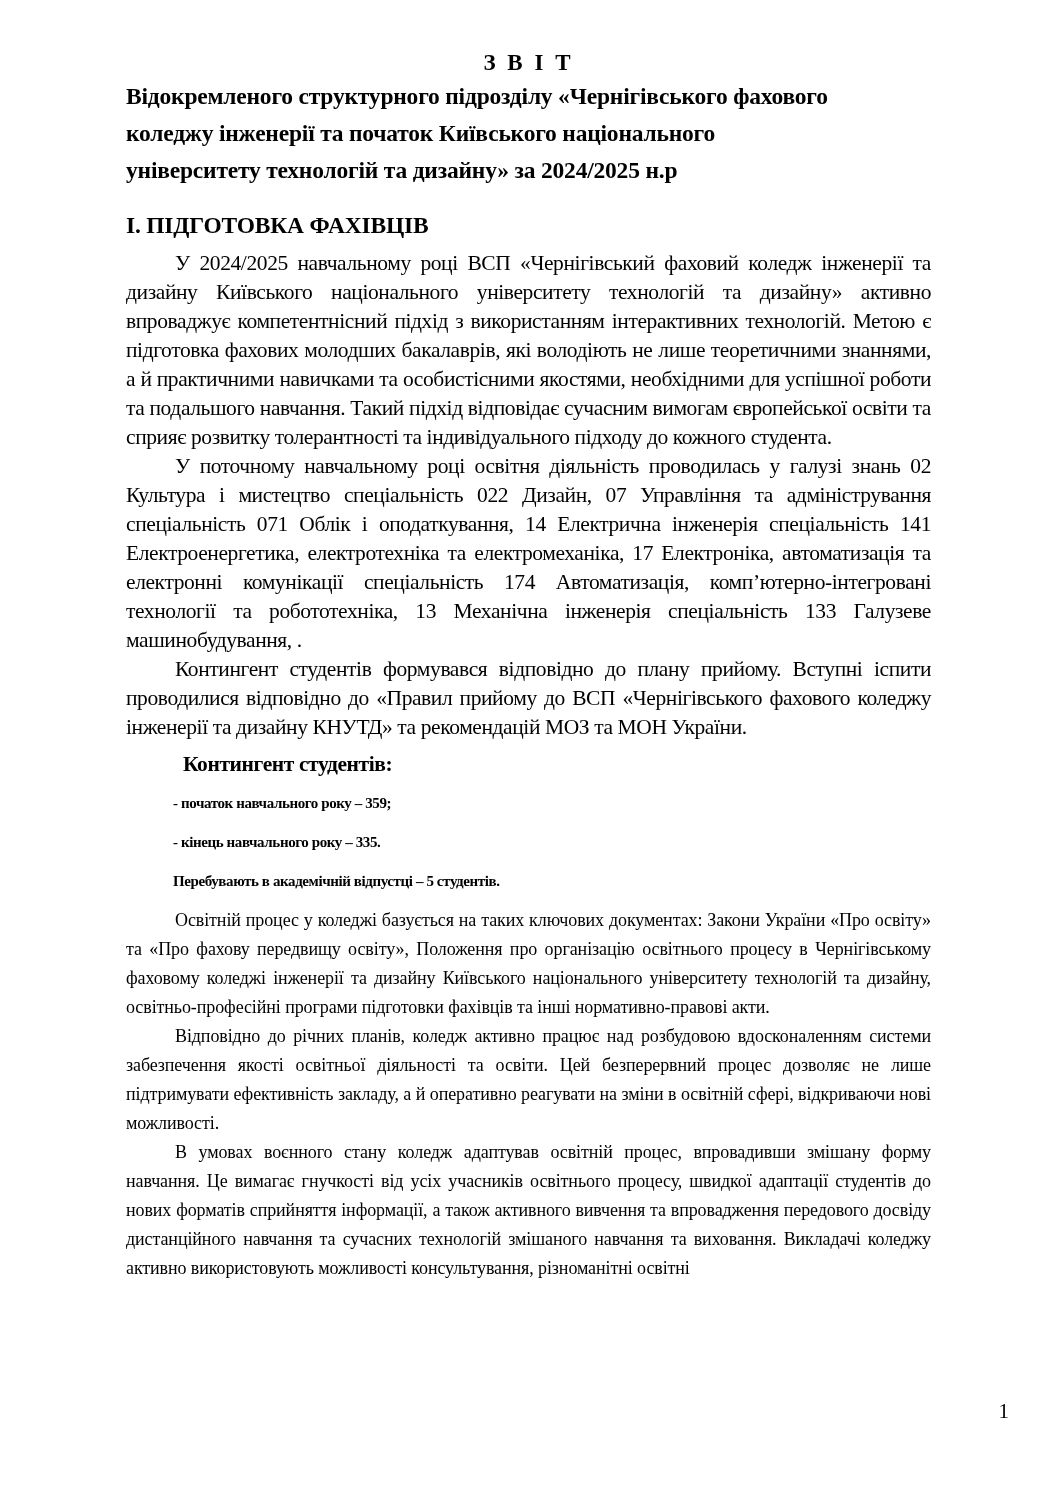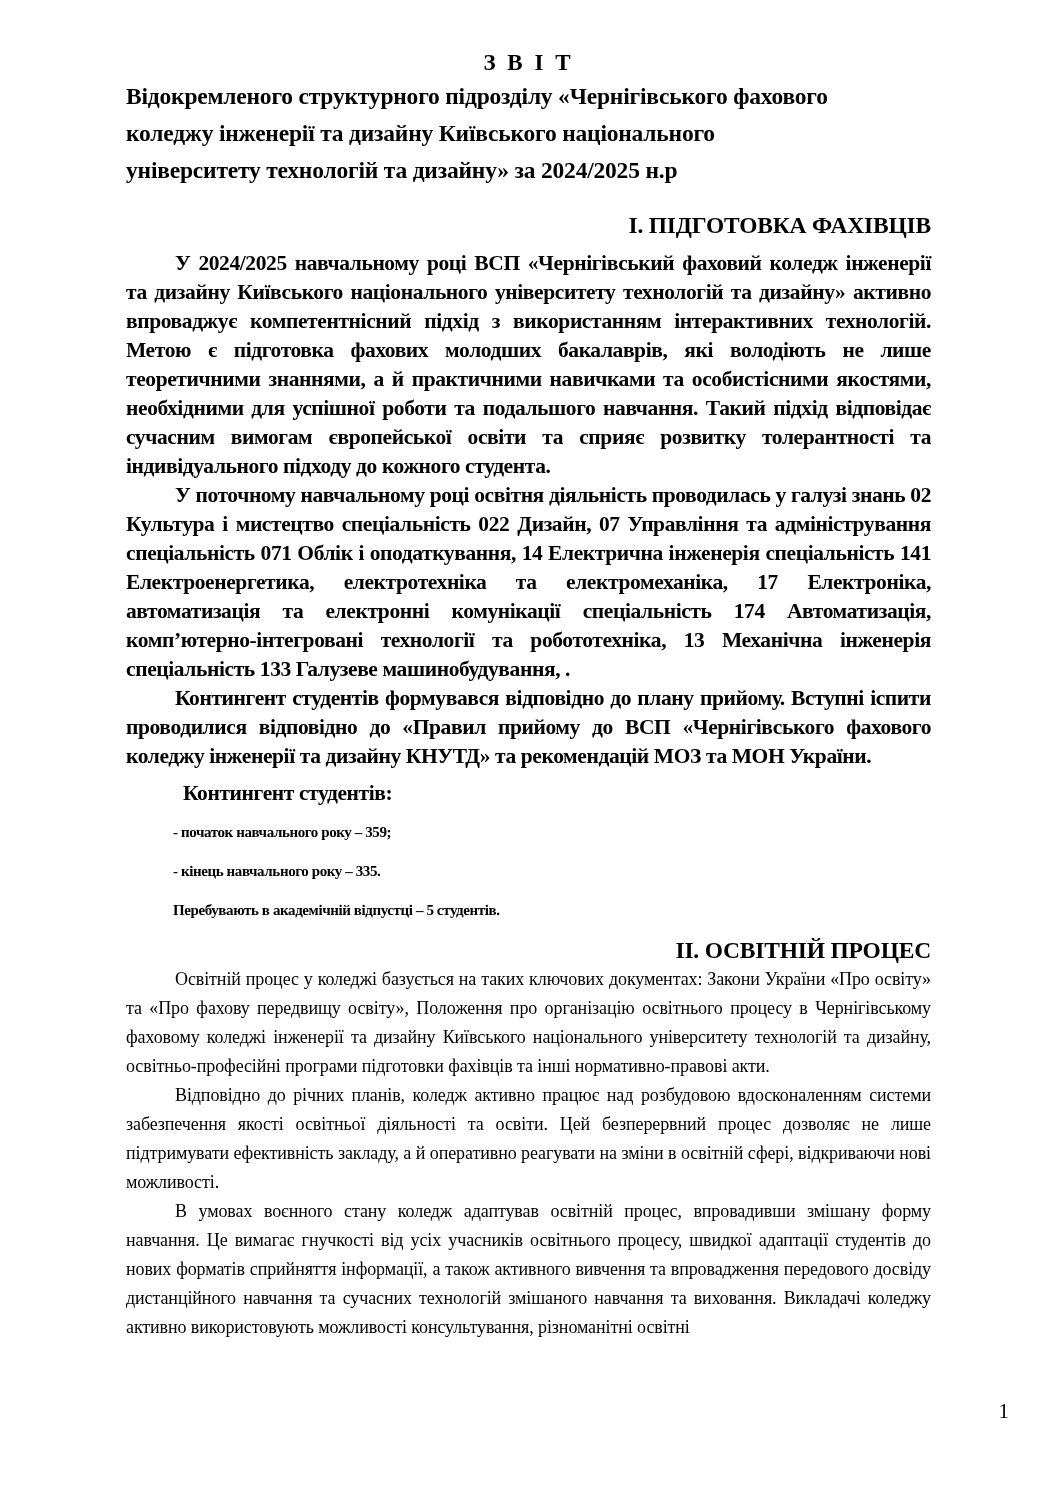--- a/index.html
+++ b/index.html
@@ -32,38 +32,38 @@
     letter-spacing: 3px;
   }
   .subtitle-line {
     font-weight: 700;
     font-size: 23.5px;
     line-height: 37px;
     letter-spacing: -0.2px;
   }
   
   .section-heading {
-    text-align: right;
+    text-align: left;
     font-weight: 700;
     font-size: 23.5px;
     line-height: 30px;
     letter-spacing: -0.2px;
   }
   .heading-1 { margin-top: 21px; margin-bottom: 9px; }
   .heading-2 { margin-top: 0; margin-bottom: 0; }
   
   .para {
     text-align: justify;
     text-indent: 49px;
     font-size: 21.5px;
     line-height: 29px;
     margin: 0;
   }
   .sec1 .para {
-    font-weight: 700;
+    font-weight: 400;
     letter-spacing: -0.4px;
     font-size: 21.5px;
   }
   .sec2 .para {
     font-weight: 400;
     font-size: 18px;
     letter-spacing: -0.1px;
   }
   
   .contingent-label {
@@ -94,38 +94,37 @@
 </style>
 </head>
 <body>
 
 <div class="page">
   <div class="content">
 
     <div class="doc-title">З В І Т</div>
 
     <div class="subtitle-line">Відокремленого структурного підрозділу «Чернігівського фахового</div>
-    <div class="subtitle-line">коледжу інженерії та дизайну Київського національного</div>
+    <div class="subtitle-line">коледжу інженерії та початок Київського національного</div>
     <div class="subtitle-line">університету технологій та дизайну» за 2024/2025 н.р</div>
 
     <div class="sec1">
       <div class="section-heading heading-1">І. ПІДГОТОВКА ФАХІВЦІВ</div>
 
       <p class="para">У 2024/2025 навчальному році ВСП «Чернігівський фаховий коледж інженерії та дизайну Київського національного університету технологій та дизайну» активно впроваджує компетентнісний підхід з використанням інтерактивних технологій. Метою є підготовка фахових молодших бакалаврів, які володіють не лише теоретичними знаннями, а й практичними навичками та особистісними якостями, необхідними для успішної роботи та подальшого навчання. Такий підхід відповідає сучасним вимогам європейської освіти та сприяє розвитку толерантності та індивідуального підходу до кожного студента.</p>
       <p class="para">У поточному навчальному році освітня діяльність проводилась у галузі знань 02 Культура і мистецтво спеціальність 022 Дизайн, 07 Управління та адміністрування спеціальність 071 Облік і оподаткування, 14 Електрична інженерія спеціальність 141 Електроенергетика, електротехніка та електромеханіка, 17 Електроніка, автоматизація та електронні комунікації спеціальність 174 Автоматизація, комп’ютерно-інтегровані технології та робототехніка, 13 Механічна інженерія спеціальність 133 Галузеве машинобудування, .</p>
       <p class="para">Контингент студентів формувався відповідно до плану прийому. Вступні іспити проводилися відповідно до «Правил прийому до ВСП «Чернігівського фахового коледжу інженерії та дизайну КНУТД» та рекомендацій МОЗ та МОН України.</p>
 
       <p class="contingent-label">Контингент студентів:</p>
       <p class="contingent-item">- початок навчального року – 359;</p>
       <p class="contingent-item">- кінець навчального року – 335.</p>
       <p class="contingent-item">Перебувають в академічній відпустці – 5 студентів.</p>
     </div>
 
     <div class="sec2">
-      <div class="section-heading heading-2">ІІ. ОСВІТНІЙ ПРОЦЕС</div>
 
       <p class="para">Освітній процес у коледжі базується на таких ключових документах: Закони України «Про освіту» та «Про фахову передвищу освіту», Положення про організацію освітнього процесу в Чернігівському фаховому коледжі інженерії та дизайну Київського національного університету технологій та дизайну, освітньо-професійні програми підготовки фахівців та інші нормативно-правові акти.</p>
       <p class="para">Відповідно до річних планів, коледж активно працює над розбудовою вдосконаленням системи забезпечення якості освітньої діяльності та освіти. Цей безперервний процес дозволяє не лише підтримувати ефективність закладу, а й оперативно реагувати на зміни в освітній сфері, відкриваючи нові можливості.</p>
       <p class="para">В умовах воєнного стану коледж адаптував освітній процес, впровадивши змішану форму навчання. Це вимагає гнучкості від усіх учасників освітнього процесу, швидкої адаптації студентів до нових форматів сприйняття інформації, а також активного вивчення та впровадження передового досвіду дистанційного навчання та сучасних технологій змішаного навчання та виховання. Викладачі коледжу активно використовують можливості консультування, різноманітні освітні</p>
     </div>
 
   </div>
 
   <div class="page-number">1</div>
 </div>

